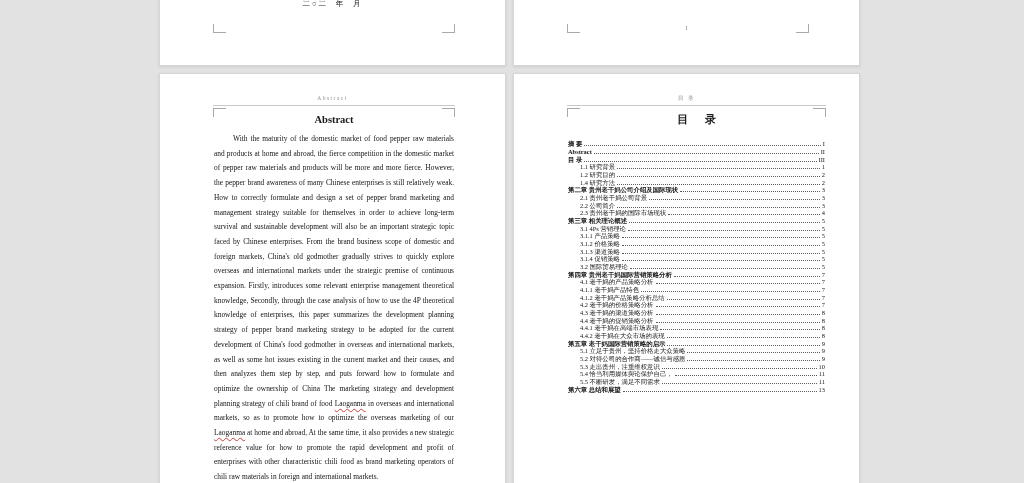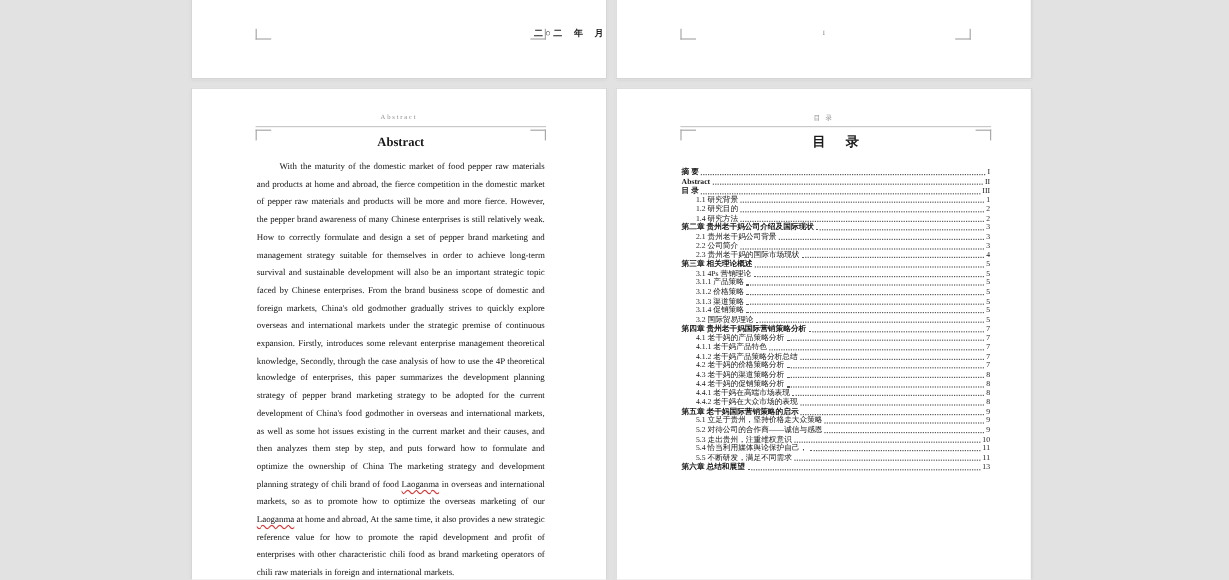--- a/index.html
+++ b/index.html
@@ -11,22 +11,22 @@
   }
   .page{
     position:absolute;background:#ffffff;
     border:1px solid #d6d6d6;box-sizing:border-box;
     box-shadow:0 1px 3px rgba(0,0,0,0.10);
   }
   
   .page-prev-left {left:159px;top:-6px;width:347px;height:72px;}
   .page-prev-right{left:513px;top:-6px;width:347px;height:72px;}
   .date-line{
-    position:absolute;top:28px;left:0;right:0;text-align:right;
-    font-size:7.5px;letter-spacing:2px;color:#222;white-space:pre;font-weight:bold;
+    position:absolute;top:4px;left:0;right:0;text-align:center;
+    font-size:7.5px;letter-spacing:2px;color:#222;white-space:pre;
   }
   .footer-pagenum{
     position:absolute;top:30px;left:0;right:0;text-align:center;
     font-size:5.5px;color:#7d7d7d;
   }
   
   .mark{position:absolute;width:12px;height:8px;border:0 solid #a9a9a9;}
   .mark-bl{border-left-width:1px;border-bottom-width:1px;}
   .mark-br{border-right-width:1px;border-bottom-width:1px;}
   .mark-tl{border-left-width:1px;border-top-width:1px;}

